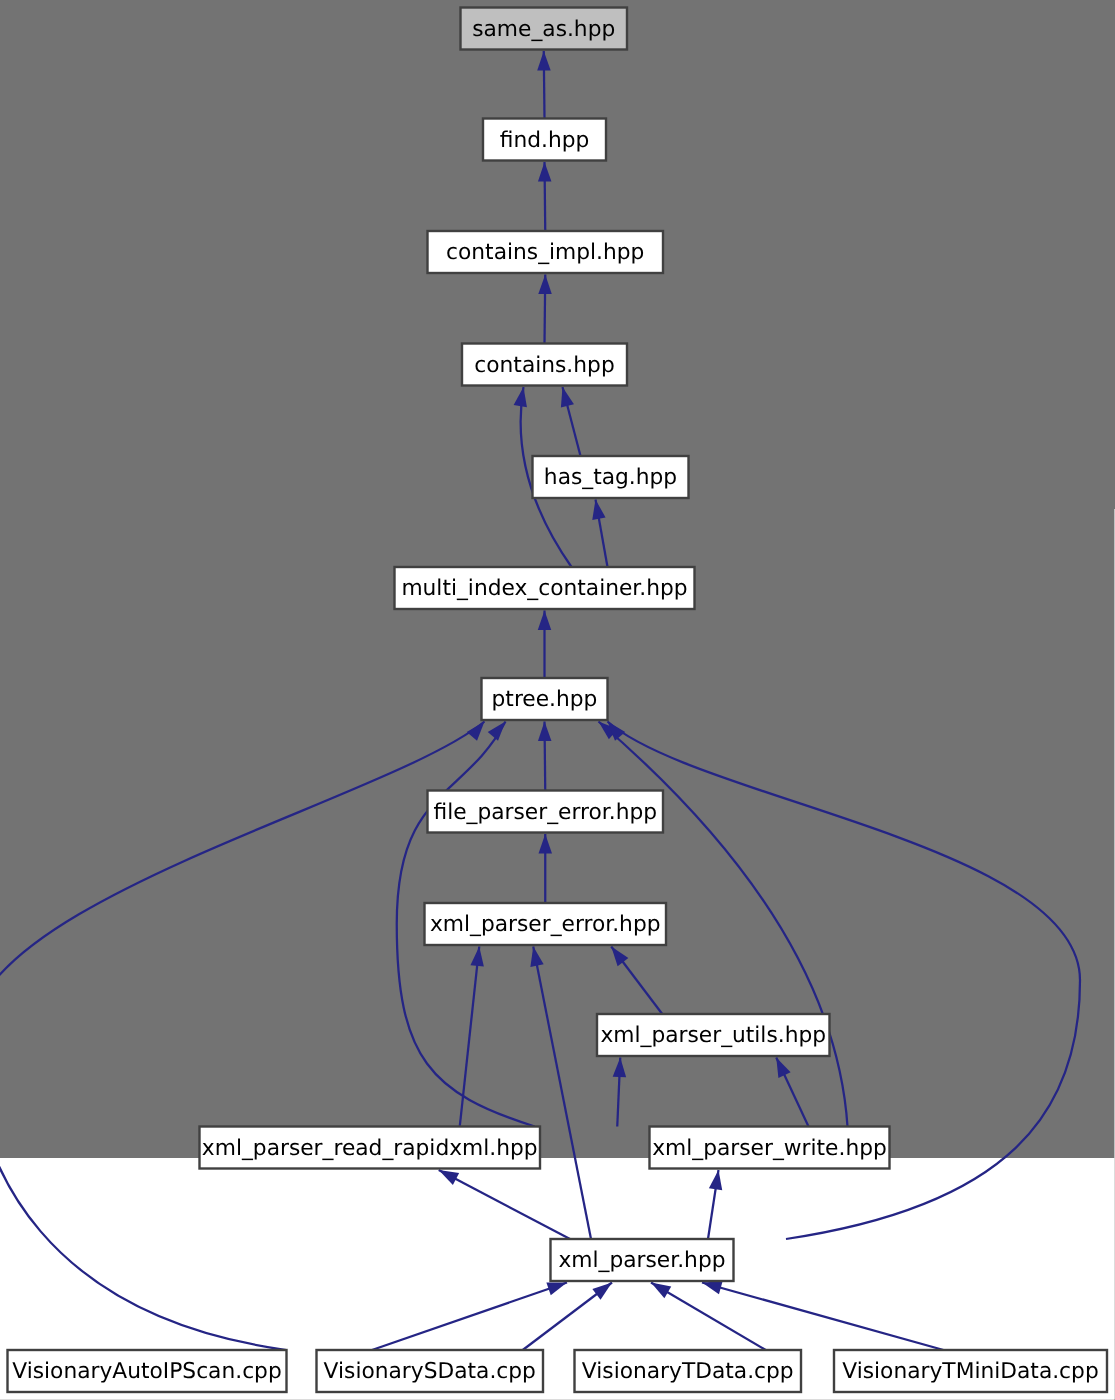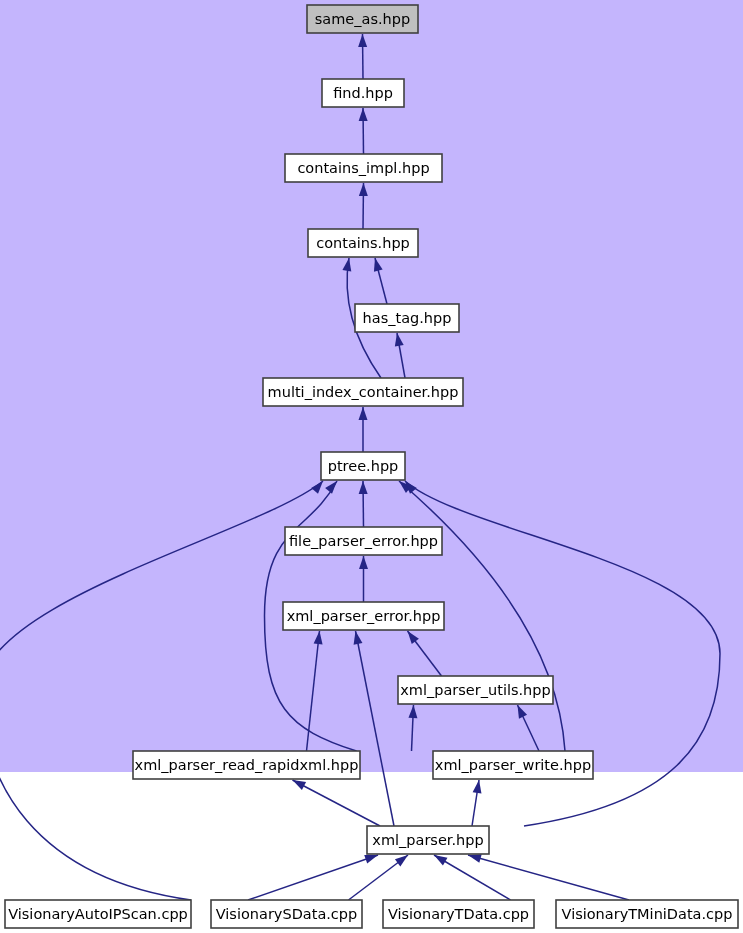--- a/index.html
+++ b/index.html
@@ -11,21 +11,21 @@
   body {
     width: 743px;
     height: 933px;
     font-family: "DejaVu Sans", sans-serif;
     overflow: hidden;
   }
   #graph-root {
     position: relative;
     width: 743px;
     height: 772px;
-    background: #c4b5fd;
+    background: #737373;
   }
   svg#dep-graph {
     display: block;
     width: 743px;
     height: 933px;
   }
   .node-box {
     fill: #ffffff;
     stroke: #404040;
     stroke-width: 1.6;

